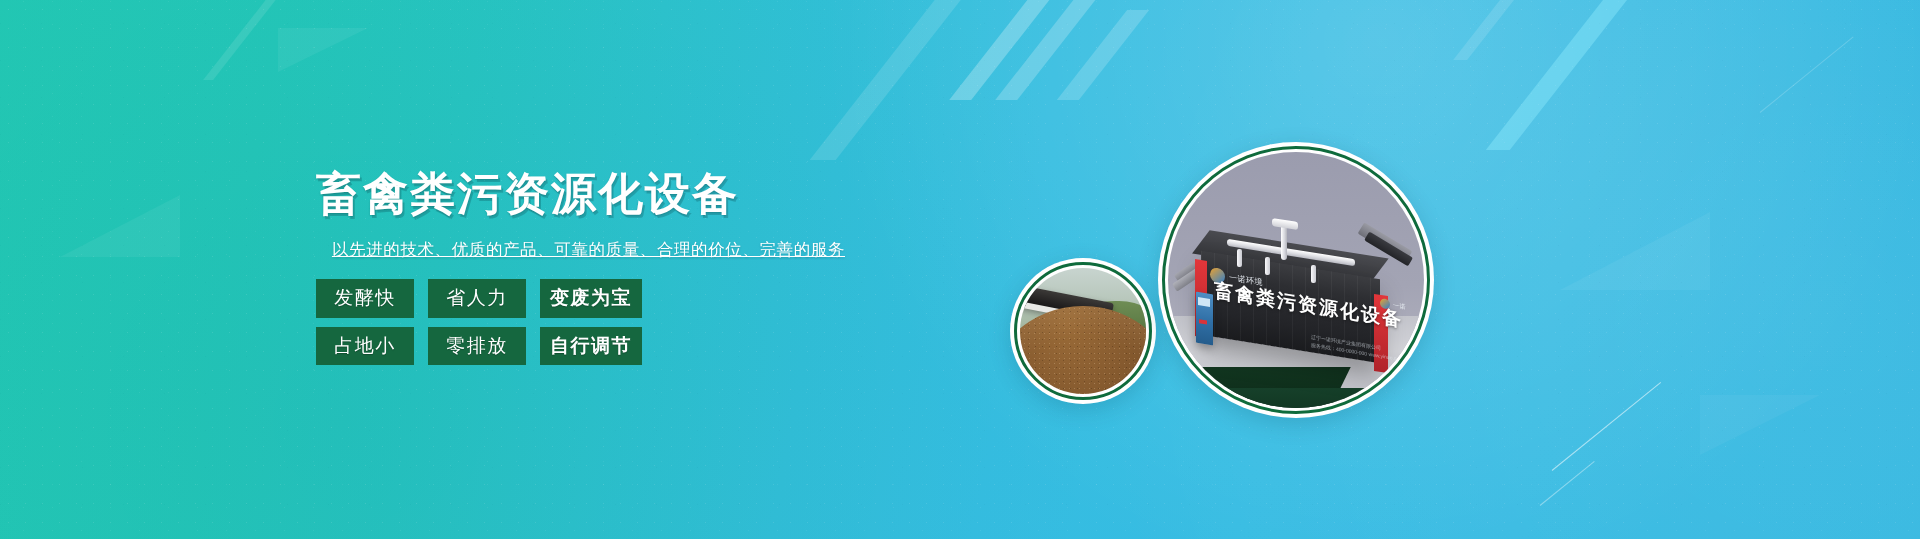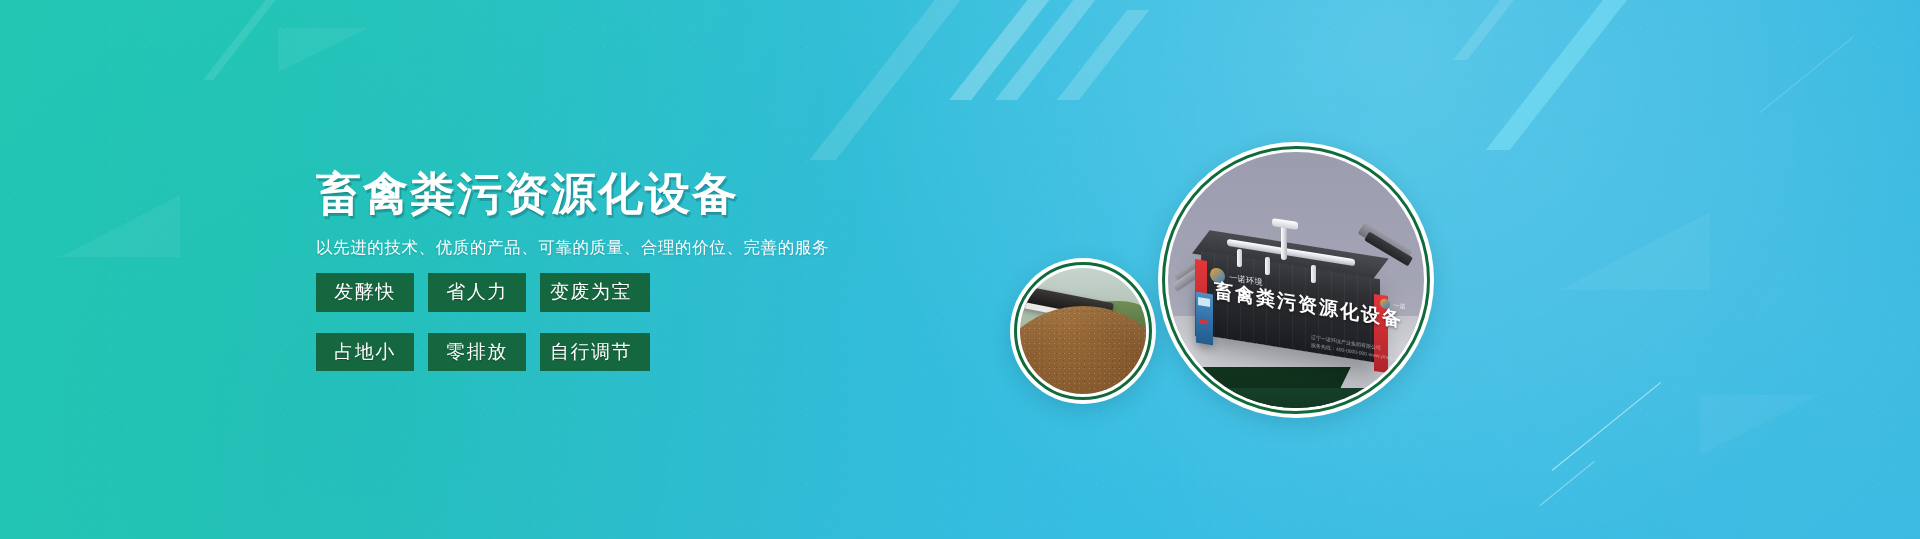--- a/index.html
+++ b/index.html
@@ -85,43 +85,44 @@
     line-height: 1.15;
     margin: 0 0 14px 0;
     text-shadow: 2px 3px 0 rgba(12,90,95,0.30), 0 1px 2px rgba(0,0,0,0.18);
     white-space: nowrap;
   }
   .sub {
     font-size: 16.5px;
     color: #ffffff;
     line-height: 1.65;
     letter-spacing: 0.6px;
-    margin: 0;
+    margin: 16px;
     text-shadow: 0 1px 2px rgba(0,70,80,0.25);
     white-space: nowrap;
+    text-decoration: underline;
   }
   .tags {
     margin-top: 12px;
     display: grid;
     grid-template-columns: repeat(3, max-content);
-    gap: 21px 14px;
+    gap: 9px 14px;
   }
   .tag {
     background: #15673f;
     color: #ffffff;
     font-size: 19px;
     letter-spacing: 1.5px;
     text-align: center;
     padding: 7px 0 8px 0;
     min-width: 98px;
     box-sizing: border-box;
     text-shadow: 0 1px 1px rgba(0,0,0,0.25);
     line-height: 1.25;
   }
-  .tag.wide { min-width: 100px; padding-left: 10px; padding-right: 18px; }
+  .tag.wide { min-width: 100px; padding-left: 10px; padding-right: 10px; font-weight: bold; }
 
   
   .circle-wrap {
     position: absolute;
     border-radius: 50%;
     background: #ffffff;
     box-shadow: 0 6px 22px rgba(0,60,80,0.18);
   }
   .circle-ring {
     position: absolute;

